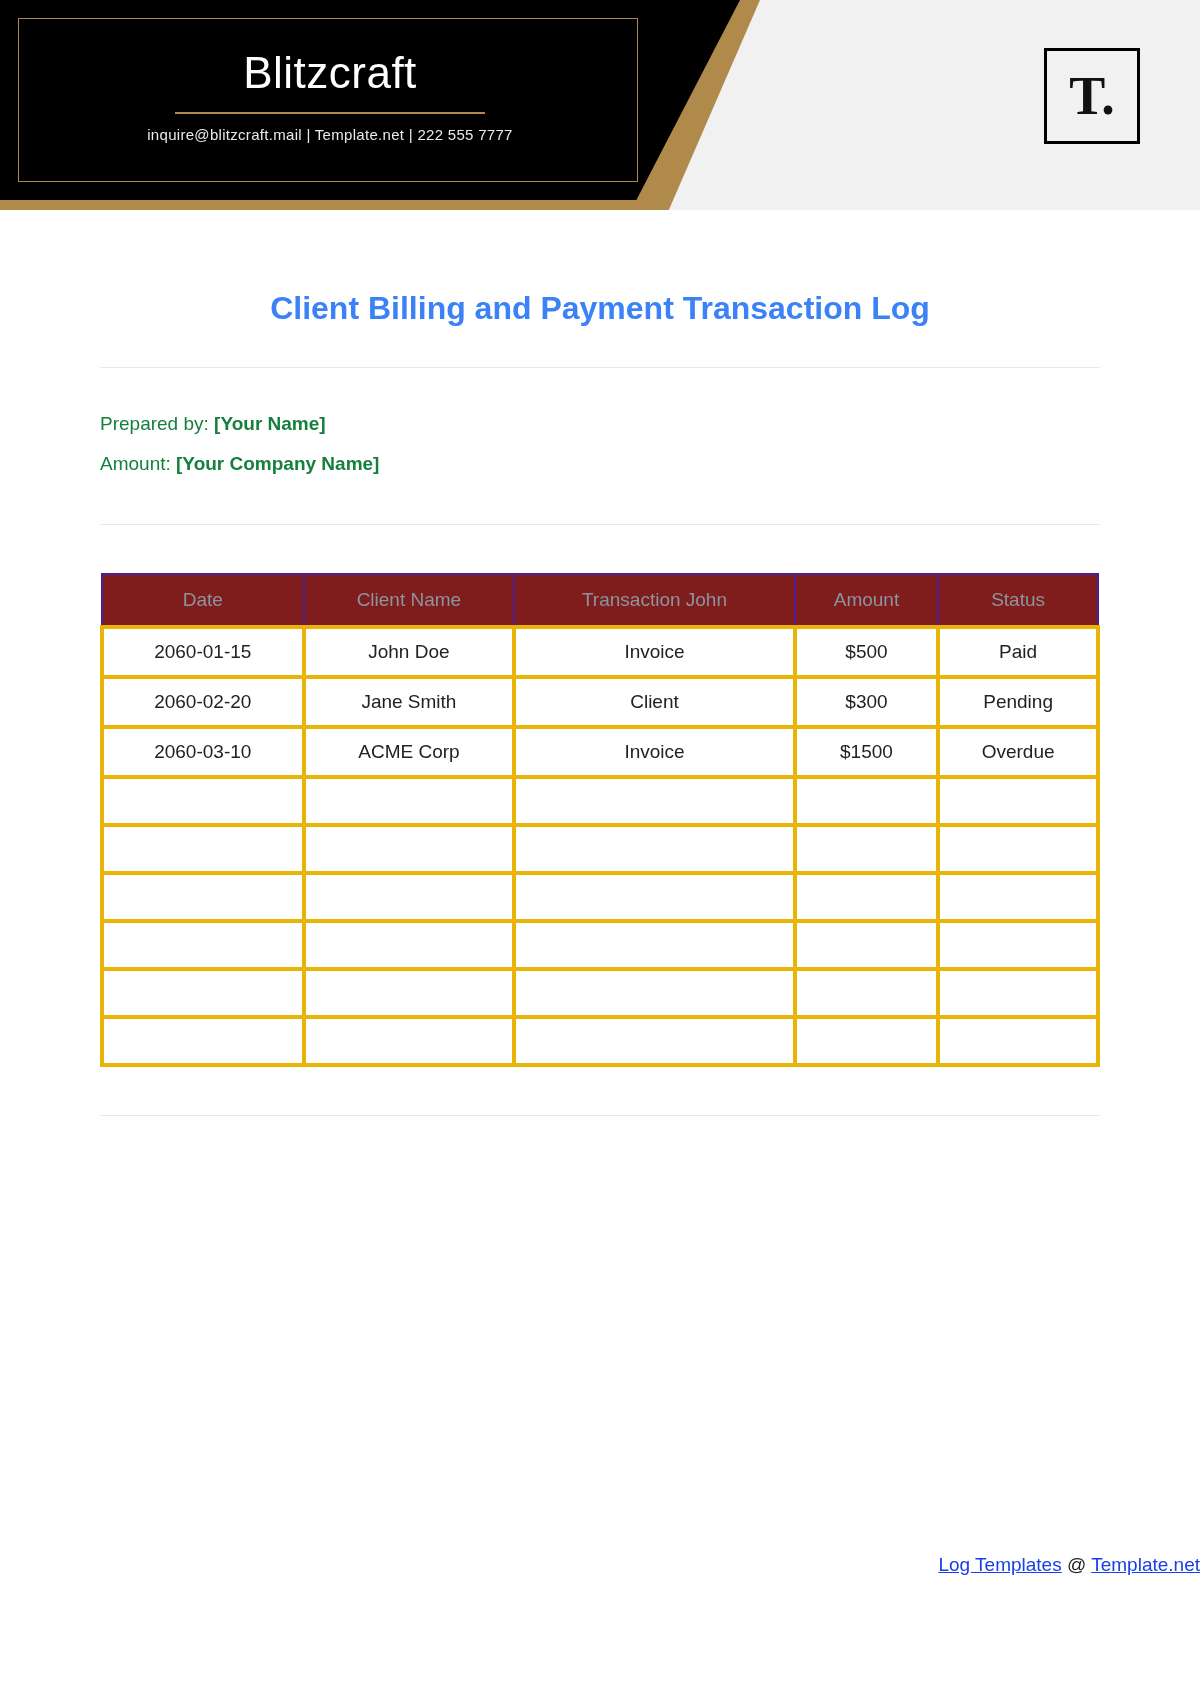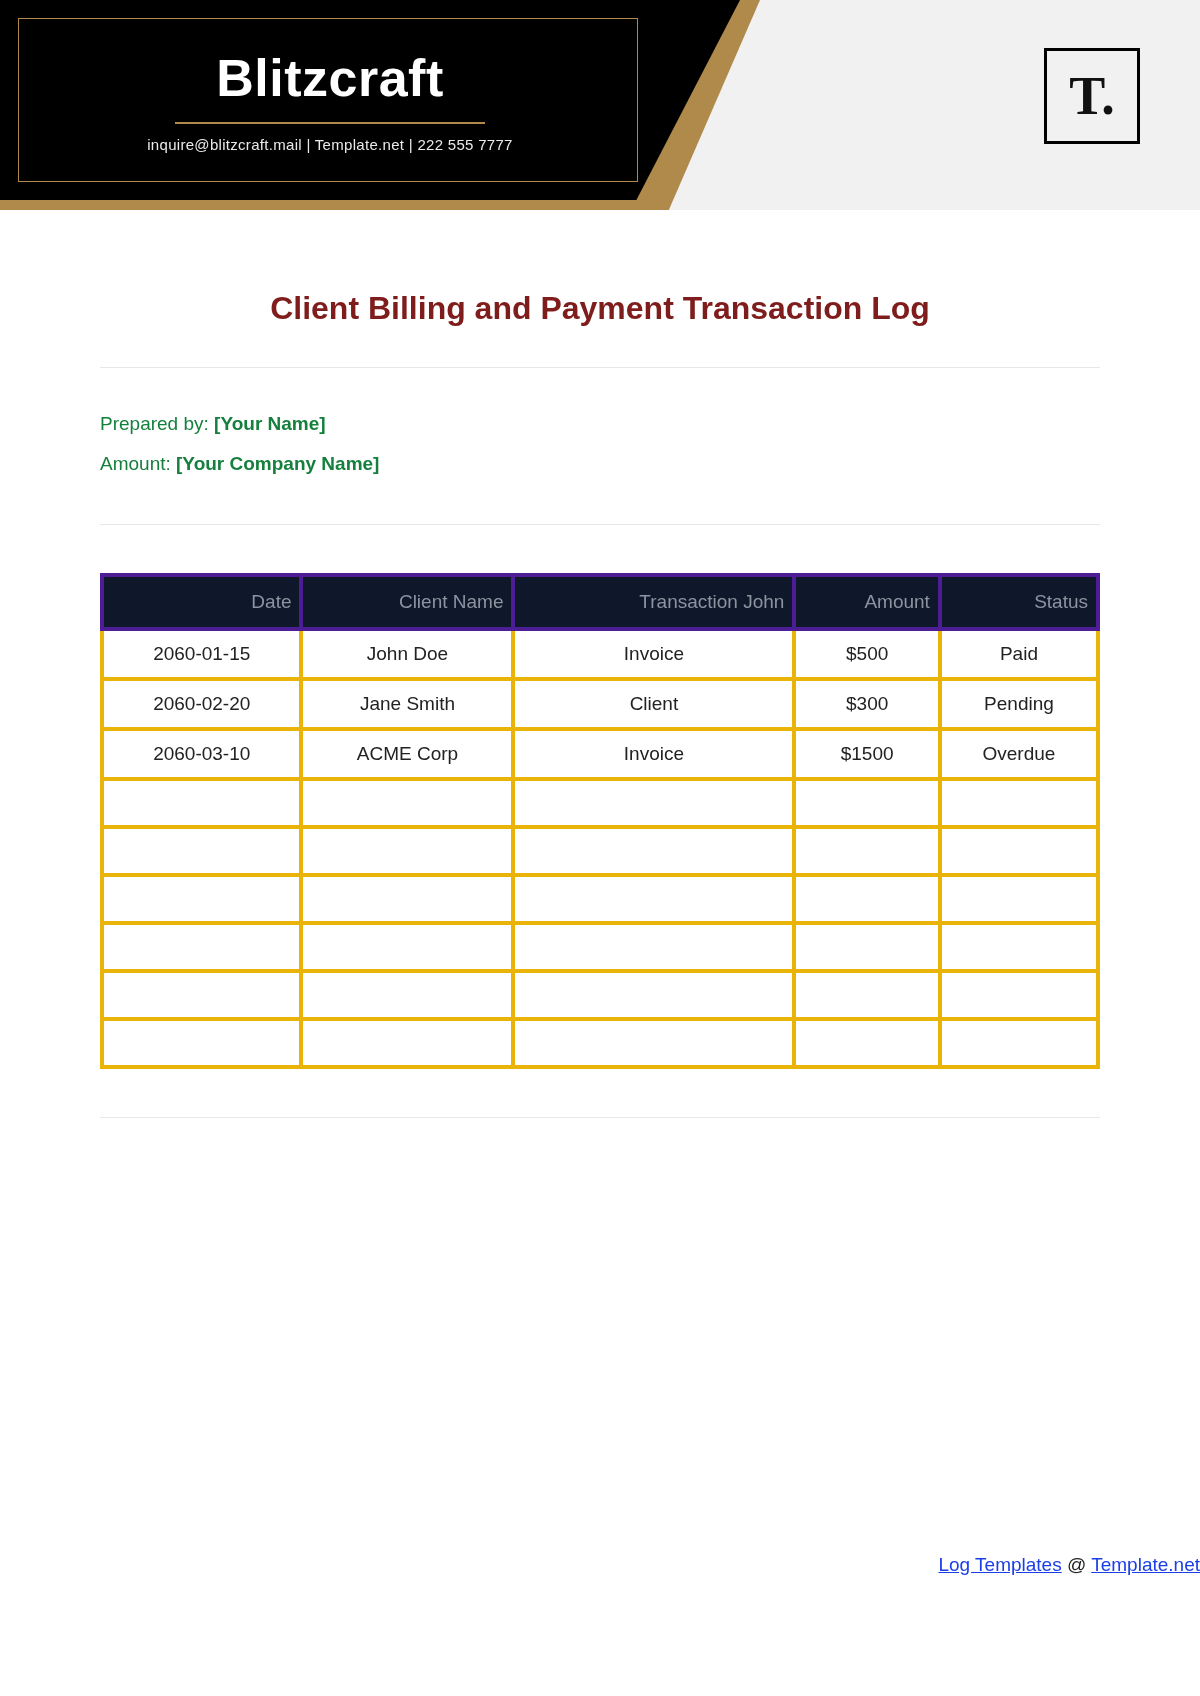--- a/index.html
+++ b/index.html
@@ -44,22 +44,22 @@
   }
   .brand {
     position: absolute;
     top: 48px;
     left: 0;
     width: 660px;
     text-align: center;
     color: #fff;
   }
   .brand-name {
-    font-size: 52px;
-    font-weight: 700;
+    font-size: 44px;
+    font-weight: 400;
     letter-spacing: 0.5px;
   }
   .brand-rule {
     width: 310px;
     height: 2px;
     background: #b08a4a;
     margin: 14px auto 12px auto;
   }
   .brand-contact {
     font-size: 15px;
@@ -83,21 +83,21 @@
     font-weight: 900;
     line-height: 1;
   }
   .content {
     padding: 80px 100px 0 100px;
   }
   .doc-title {
     font-size: 32px;
     font-weight: 700;
     text-align: center;
-    color: #7f1d1d;
+    color: #3b82f6;
     margin-bottom: 40px;
   }
   .hr {
     border: none;
     border-top: 1px solid #e8e8e8;
     margin: 0;
   }
   .meta {
     padding: 36px 0 40px 0;
   }
@@ -109,26 +109,26 @@
   .meta-row b { font-weight: 700; }
   .table-wrap {
     margin-top: 48px;
   }
   table {
     width: 100%;
     border-collapse: collapse;
     font-size: 19px;
   }
   th {
-    background: #0f172a;
+    background: #7f1d1d;
     color: #8c94a0;
     font-weight: 500;
     padding: 14px 8px;
-    border: 4px solid #4c1d95;
-    text-align: right;
+    border: 2px solid #4c1d95;
+    text-align: center;
   }
   td {
     border: 4px solid #eab308;
     padding: 12px 8px;
     text-align: center;
     color: #222;
     height: 48px;
   }
   .footer {
     position: absolute;

